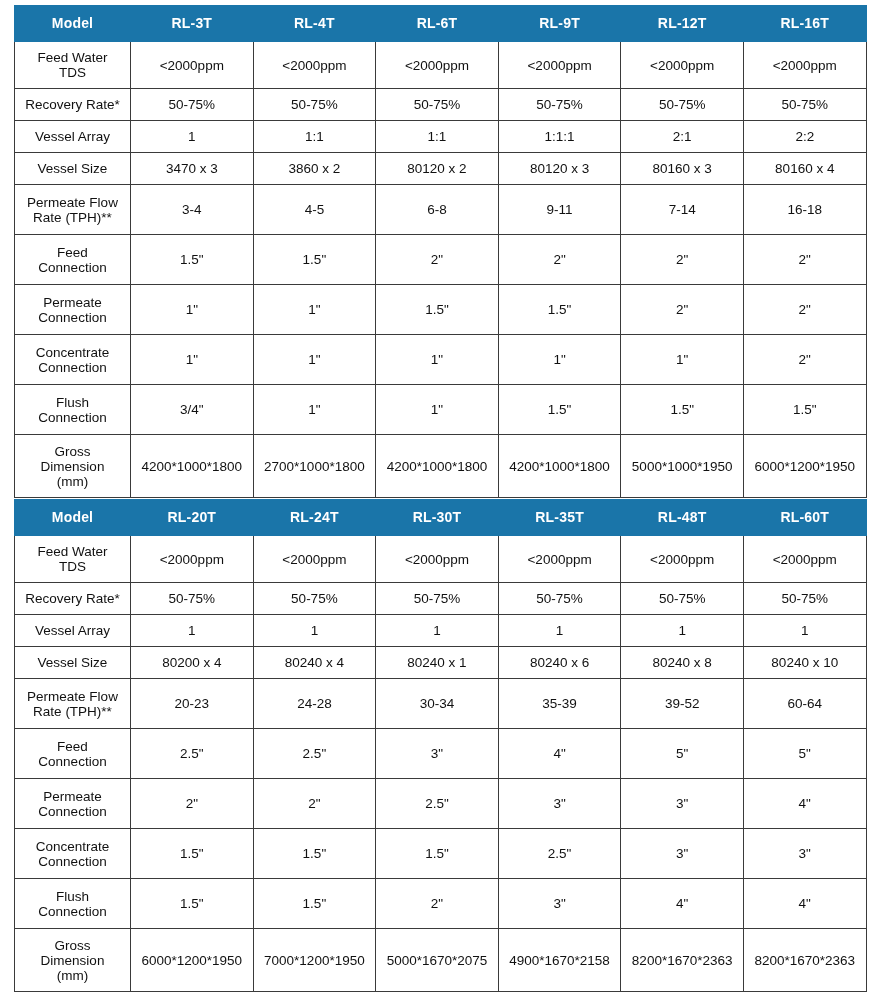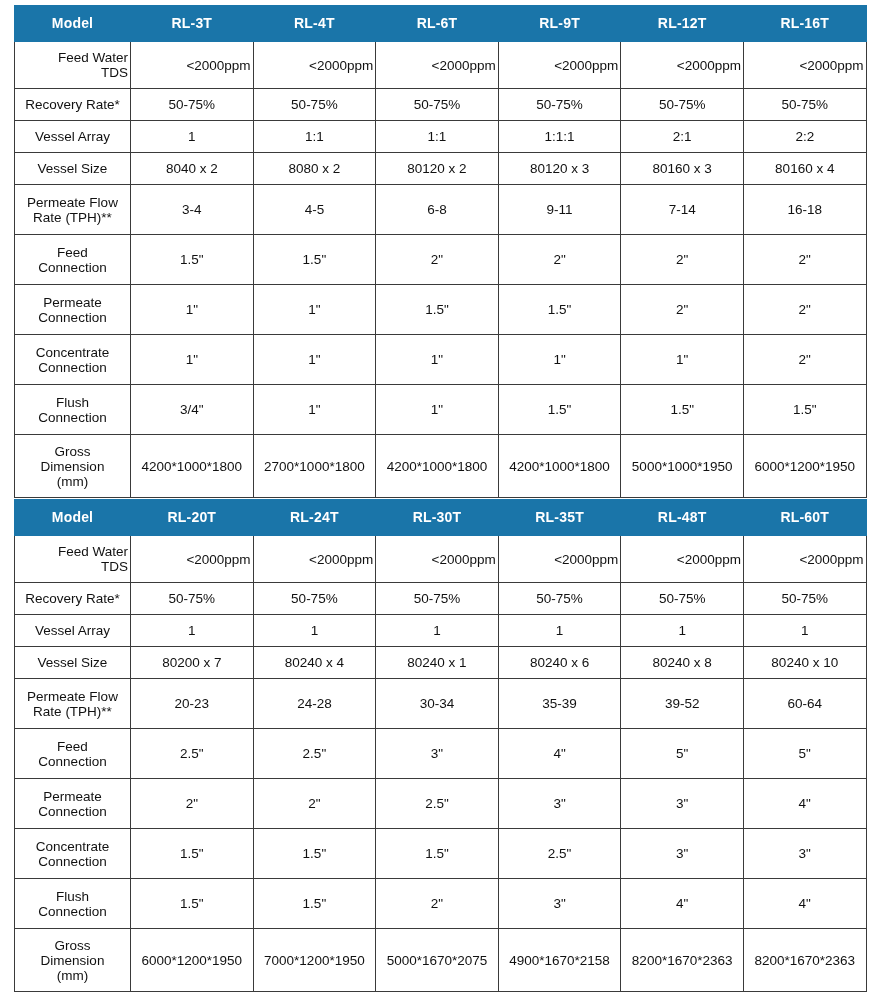--- a/index.html
+++ b/index.html
@@ -55,21 +55,21 @@
     font-weight: bold;
     font-size: 14px;
     height: 36px;
     border-color: #1a75a9;
     letter-spacing: 0.2px;
   }
   table.spec-table tbody td {
     color: #111111;
     font-weight: normal;
   }
-  tr.r-h47 td { height: 47px; text-align: right; }
+  tr.r-h47 td { height: 47px; }
   tr.r-h32 td { height: 32px; }
   tr.r-h50 td { height: 50px; }
   tr.r-h63 td { height: 63px; margin-top: 28px; }
 
   td.label-cell {
     color: #111111;
   }
   .lbl-line { display: block; }
 </style>
 </head>
@@ -131,22 +131,22 @@
             <td>1:1</td>
             <td>1:1</td>
             <td>1:1:1</td>
             <td>2:1</td>
             <td>2:2</td>
           </tr>
           <tr class="r-h32">
             <td class="label-cell">
               <span class="lbl-line">Vessel Size</span>
             </td>
-            <td>8040 x 2</td>
-            <td>8080 x 2</td>
+            <td>3470 x 3</td>
+            <td>3860 x 2</td>
             <td>80120 x 2</td>
             <td>80120 x 3</td>
             <td>80160 x 3</td>
             <td>80160 x 4</td>
           </tr>
           <tr class="r-h50">
             <td class="label-cell">
               <span class="lbl-line">Permeate Flow</span>
               <span class="lbl-line">Rate (TPH)**</span>
             </td>
@@ -276,21 +276,21 @@
             <td>1</td>
             <td>1</td>
             <td>1</td>
             <td>1</td>
             <td>1</td>
           </tr>
           <tr class="r-h32">
             <td class="label-cell">
               <span class="lbl-line">Vessel Size</span>
             </td>
-            <td>80200 x 7</td>
+            <td>80200 x 4</td>
             <td>80240 x 4</td>
             <td>80240 x 1</td>
             <td>80240 x 6</td>
             <td>80240 x 8</td>
             <td>80240 x 10</td>
           </tr>
           <tr class="r-h50">
             <td class="label-cell">
               <span class="lbl-line">Permeate Flow</span>
               <span class="lbl-line">Rate (TPH)**</span>

